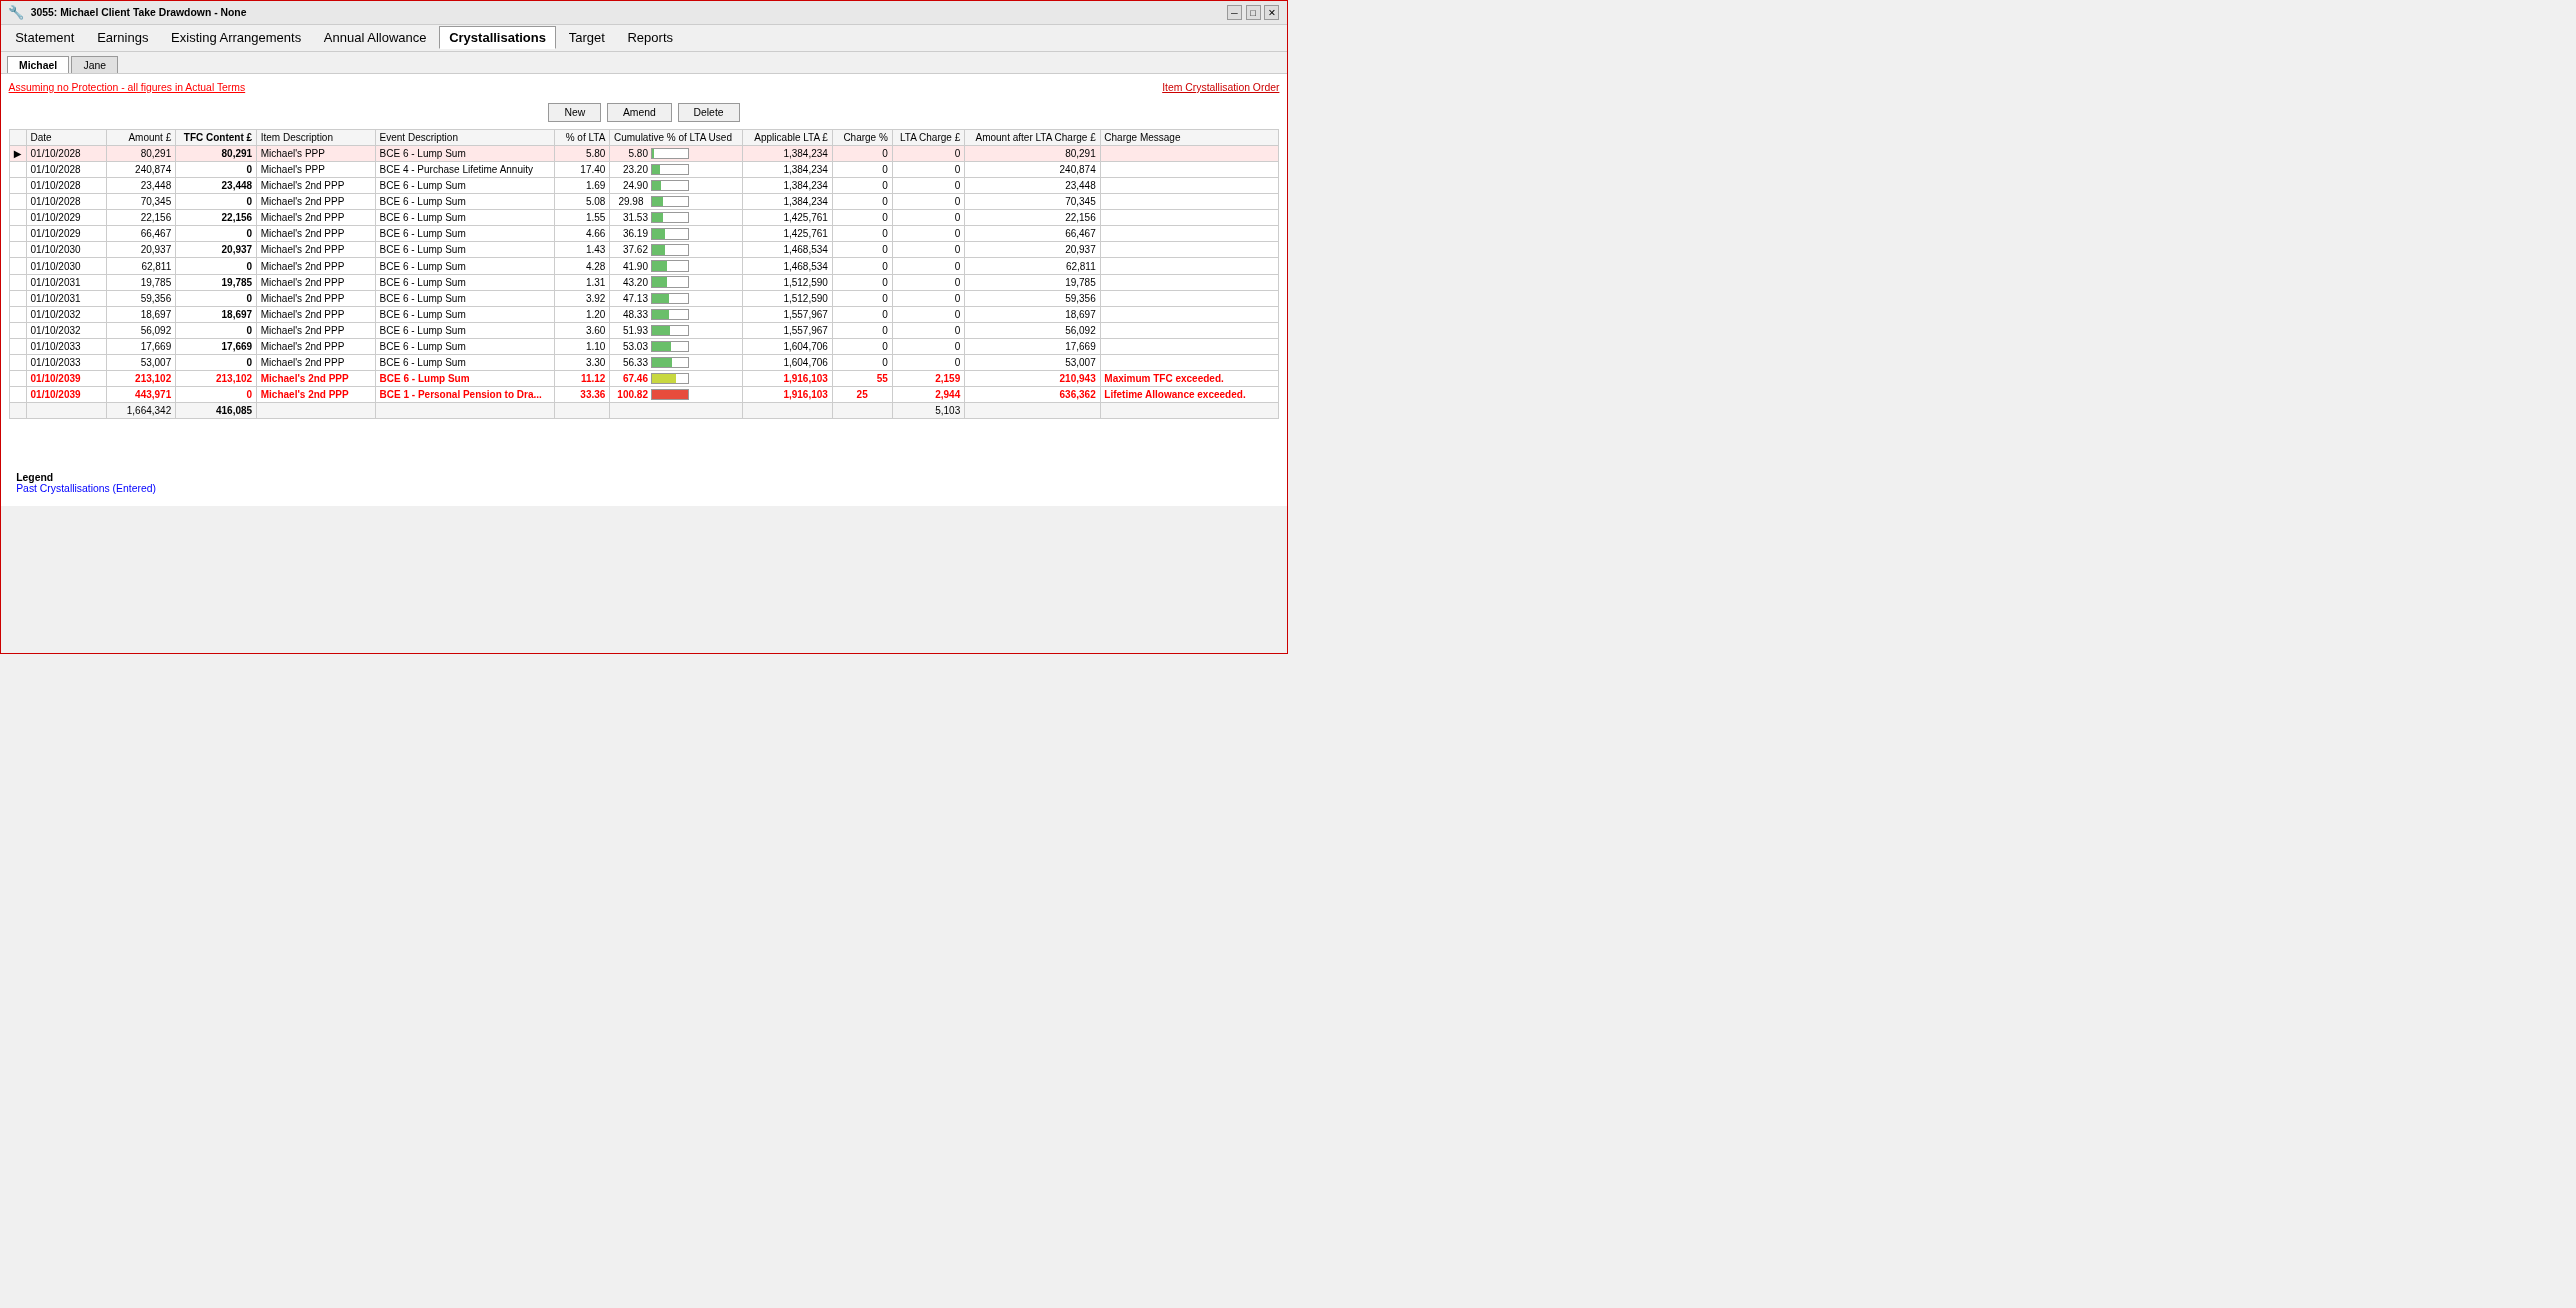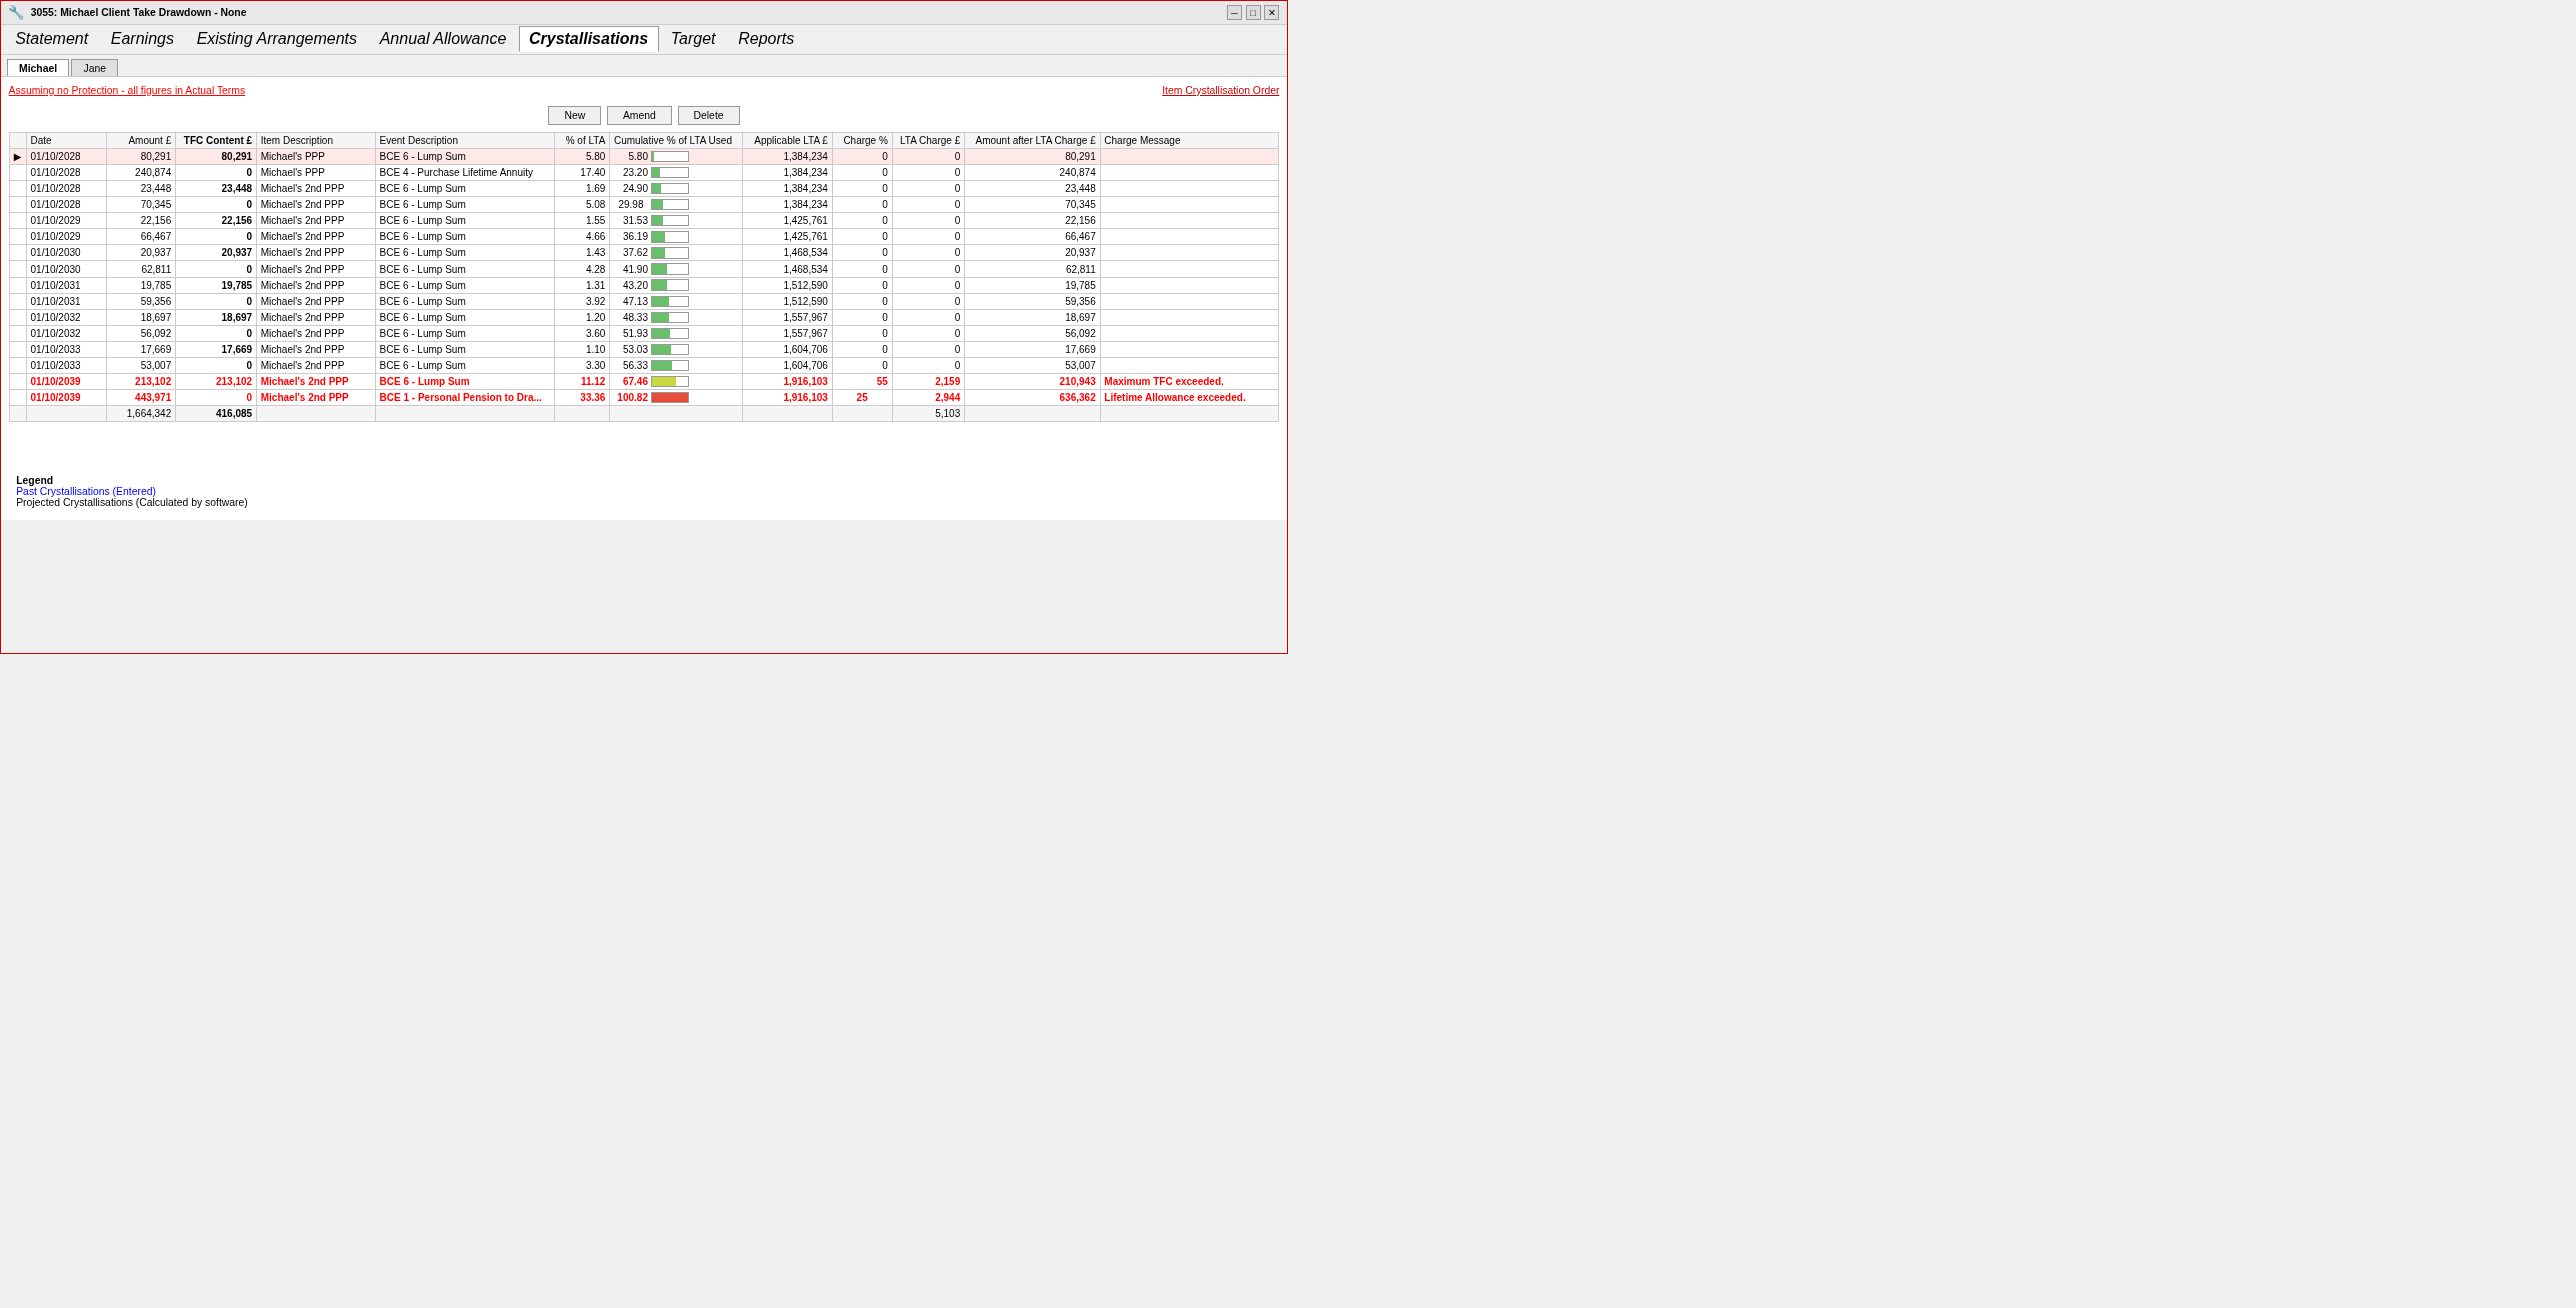--- a/index.html
+++ b/index.html
@@ -3,21 +3,21 @@
   <meta charset="utf-8">
   <style>
     * { box-sizing: border-box; margin: 0; padding: 0; }
     body { font-family: Arial, sans-serif; font-size: 10.4px; background: #f0f0f0; color: #000; }
     .window { width: 1288px; min-height: 654px; background: #f0f0f0; border: 1.9px solid #c00; position: relative; }
     .title-bar { background: #e8e8e8; padding: 3.8px 7.6px; display: flex; justify-content: space-between; align-items: center; border-bottom: 0.9px solid #ccc; }
     .title-bar-text { font-size: 10.4px; font-weight: bold; }
     .window-controls { display: flex; gap: 3.8px; }
     .window-control { width: 15px; height: 15px; border: 0.9px solid #999; background: #ddd; cursor: pointer; display: flex; align-items: center; justify-content: center; font-size: 9.4px; }
     .menu-bar { background: #f0f0f0; display: flex; gap: 1.9px; padding: 1.9px 3.8px; border-bottom: 0.9px solid #ccc; }
-    .menu-item { padding: 2.8px 9.4px; cursor: pointer; font-size: 16px; border: 0.9px solid transparent; font-style: italic; }
+    .menu-item { padding: 2.8px 9.4px; cursor: pointer; font-size: 13px; border: 0.9px solid transparent; }
     .menu-item.active { background: white; border: 0.9px solid #999; border-bottom: 0.9px solid white; font-weight: bold; }
     .tab-bar { background: #f0f0f0; display: flex; gap: 1.9px; padding: 3.8px 5.7px 0; border-bottom: 0.9px solid #ccc; }
     .tab { padding: 2.8px 11.3px; cursor: pointer; font-size: 10.4px; border: 0.9px solid #999; background: #e0e0e0; border-bottom: none; }
     .tab.active { background: white; font-weight: bold; }
     .content { background: white; padding: 7.6px; }
     .top-row { display: flex; justify-content: space-between; align-items: flex-start; margin-bottom: 10px; }
     .warning-text { color: red; font-size: 10.4px; text-decoration: underline; cursor: pointer; }
     .item-cryst-link { color: #c00; font-size: 10.4px; text-decoration: underline; cursor: pointer; text-align: right; }
     .toolbar { display: flex; justify-content: center; gap: 5.7px; margin-bottom: 7.6px; }
     .btn { padding: 2.8px 15px; border: 0.9px solid #999; background: #f0f0f0; cursor: pointer; font-size: 10.4px; }
@@ -479,17 +479,16 @@
           <td class="col-ltacharge" style="text-align:right;">5,103</td>
           <td></td>
           <td></td>
         </tr>
       </tfoot>
     </table>
 
     <div class="legend">
       <div class="legend-title">Legend</div>
       <div class="legend-blue">Past Crystallisations (Entered)</div>
-      <div class="legend-black">Projected Crystallisations (Calculated by software)</div>
     </div>
   </div>
 </div>
 
 
 </body></html>

